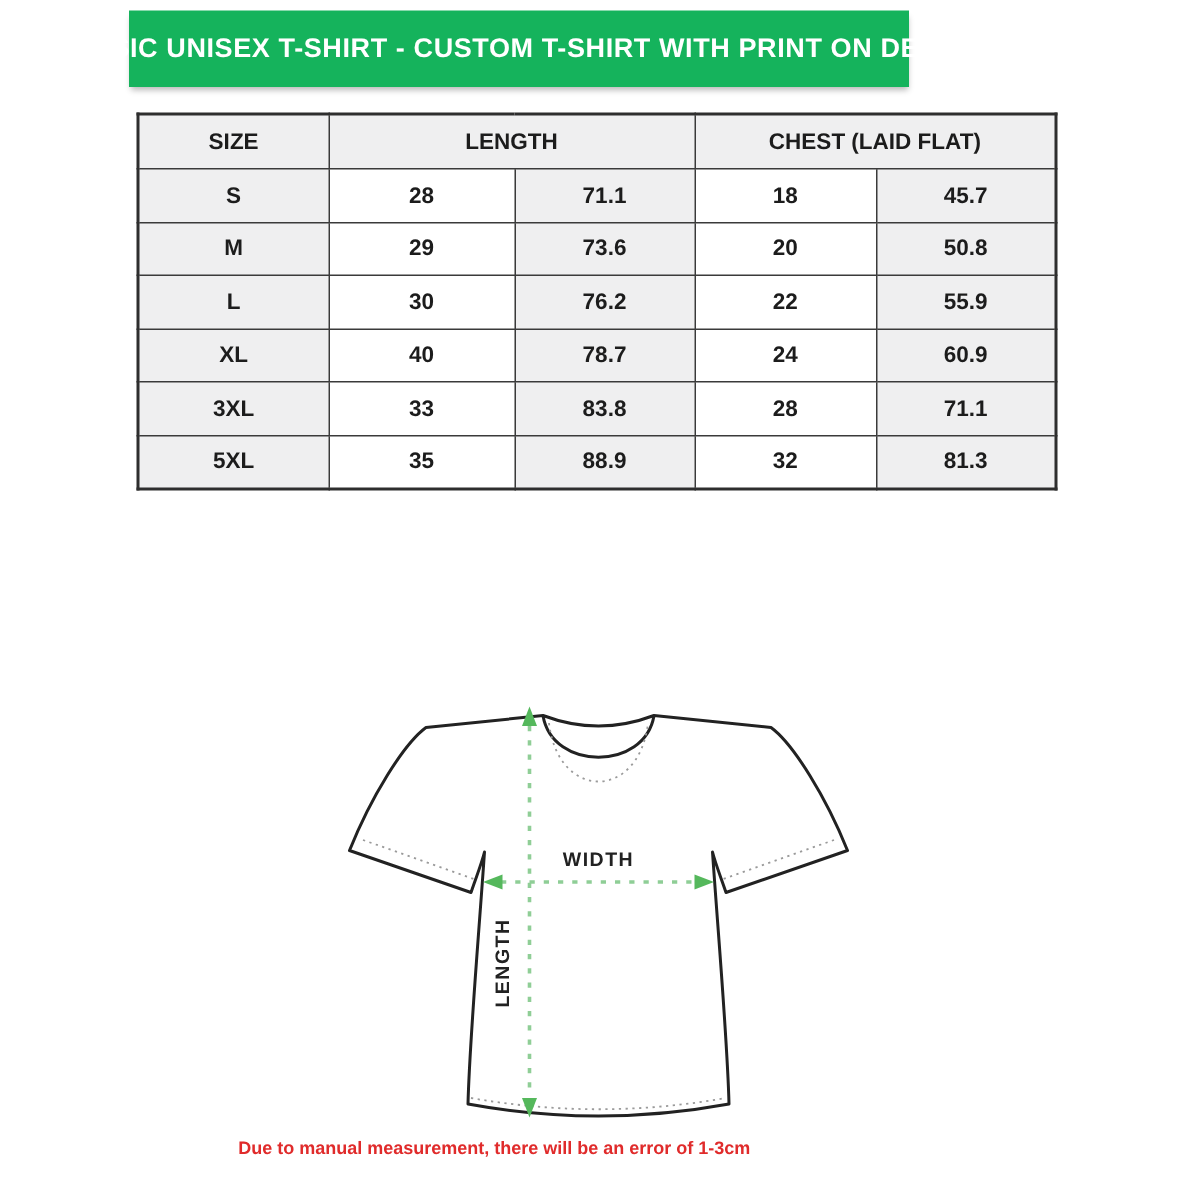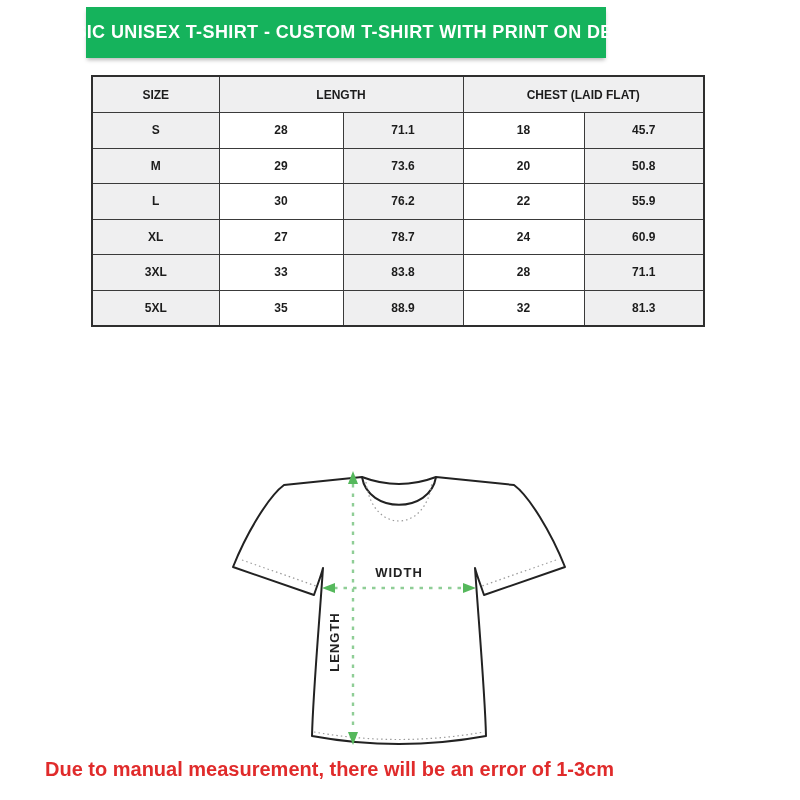--- a/index.html
+++ b/index.html
@@ -16,34 +16,34 @@
   }
 
   table.size-chart {
     position: absolute; left: 91px; top: 75px; width: 612px;
     border-collapse: collapse; table-layout: fixed;
     border: 2px solid #2e2e2e;
   }
   table.size-chart td, table.size-chart th {
     border: 1.5px solid #3a3a3a;
     text-align: center; vertical-align: middle;
-    font-size: 12px; font-weight: bold; color: #1c1c1c;
+    font-size: 15px; font-weight: bold; color: #1c1c1c;
     height: 35.5px; padding: 0;
   }
   table.size-chart th { height: 36.5px; }
   .gray  { background: #efeff0; }
   .white { background: #ffffff; margin-top: 16px; }
 
   .diagram-wrap { position: absolute; left: 211px; top: 464px; width: 376px; height: 300px; }
   svg text.dim-label { font-family: "Liberation Sans", sans-serif; font-size: 13px;
     font-weight: bold; fill: #222222; letter-spacing: 1px; }
 
   .footer-note {
     position: absolute; left: 0; top: 758px; width: 659px;
-    text-align: center; font-size: 20px; font-weight: bold; color: #e02b2b;
+    text-align: center; font-size: 12px; font-weight: bold; color: #e02b2b;
   }
 </style>
 </head>
 <body>
 
 <div class="banner">
   <span>CLASSIC UNISEX T-SHIRT - CUSTOM T-SHIRT WITH PRINT ON DEMAND</span>
 </div>
 
 <table class="size-chart">
@@ -76,21 +76,21 @@
   </tr>
   <tr>
     <td class="gray">L</td>
     <td class="white">30</td>
     <td class="gray">76.2</td>
     <td class="white">22</td>
     <td class="gray">55.9</td>
   </tr>
   <tr>
     <td class="gray">XL</td>
-    <td class="white">27</td>
+    <td class="white">40</td>
     <td class="gray">78.7</td>
     <td class="white">24</td>
     <td class="gray">60.9</td>
   </tr>
   <tr>
     <td class="gray">3XL</td>
     <td class="white">33</td>
     <td class="gray">83.8</td>
     <td class="white">28</td>
     <td class="gray">71.1</td>

